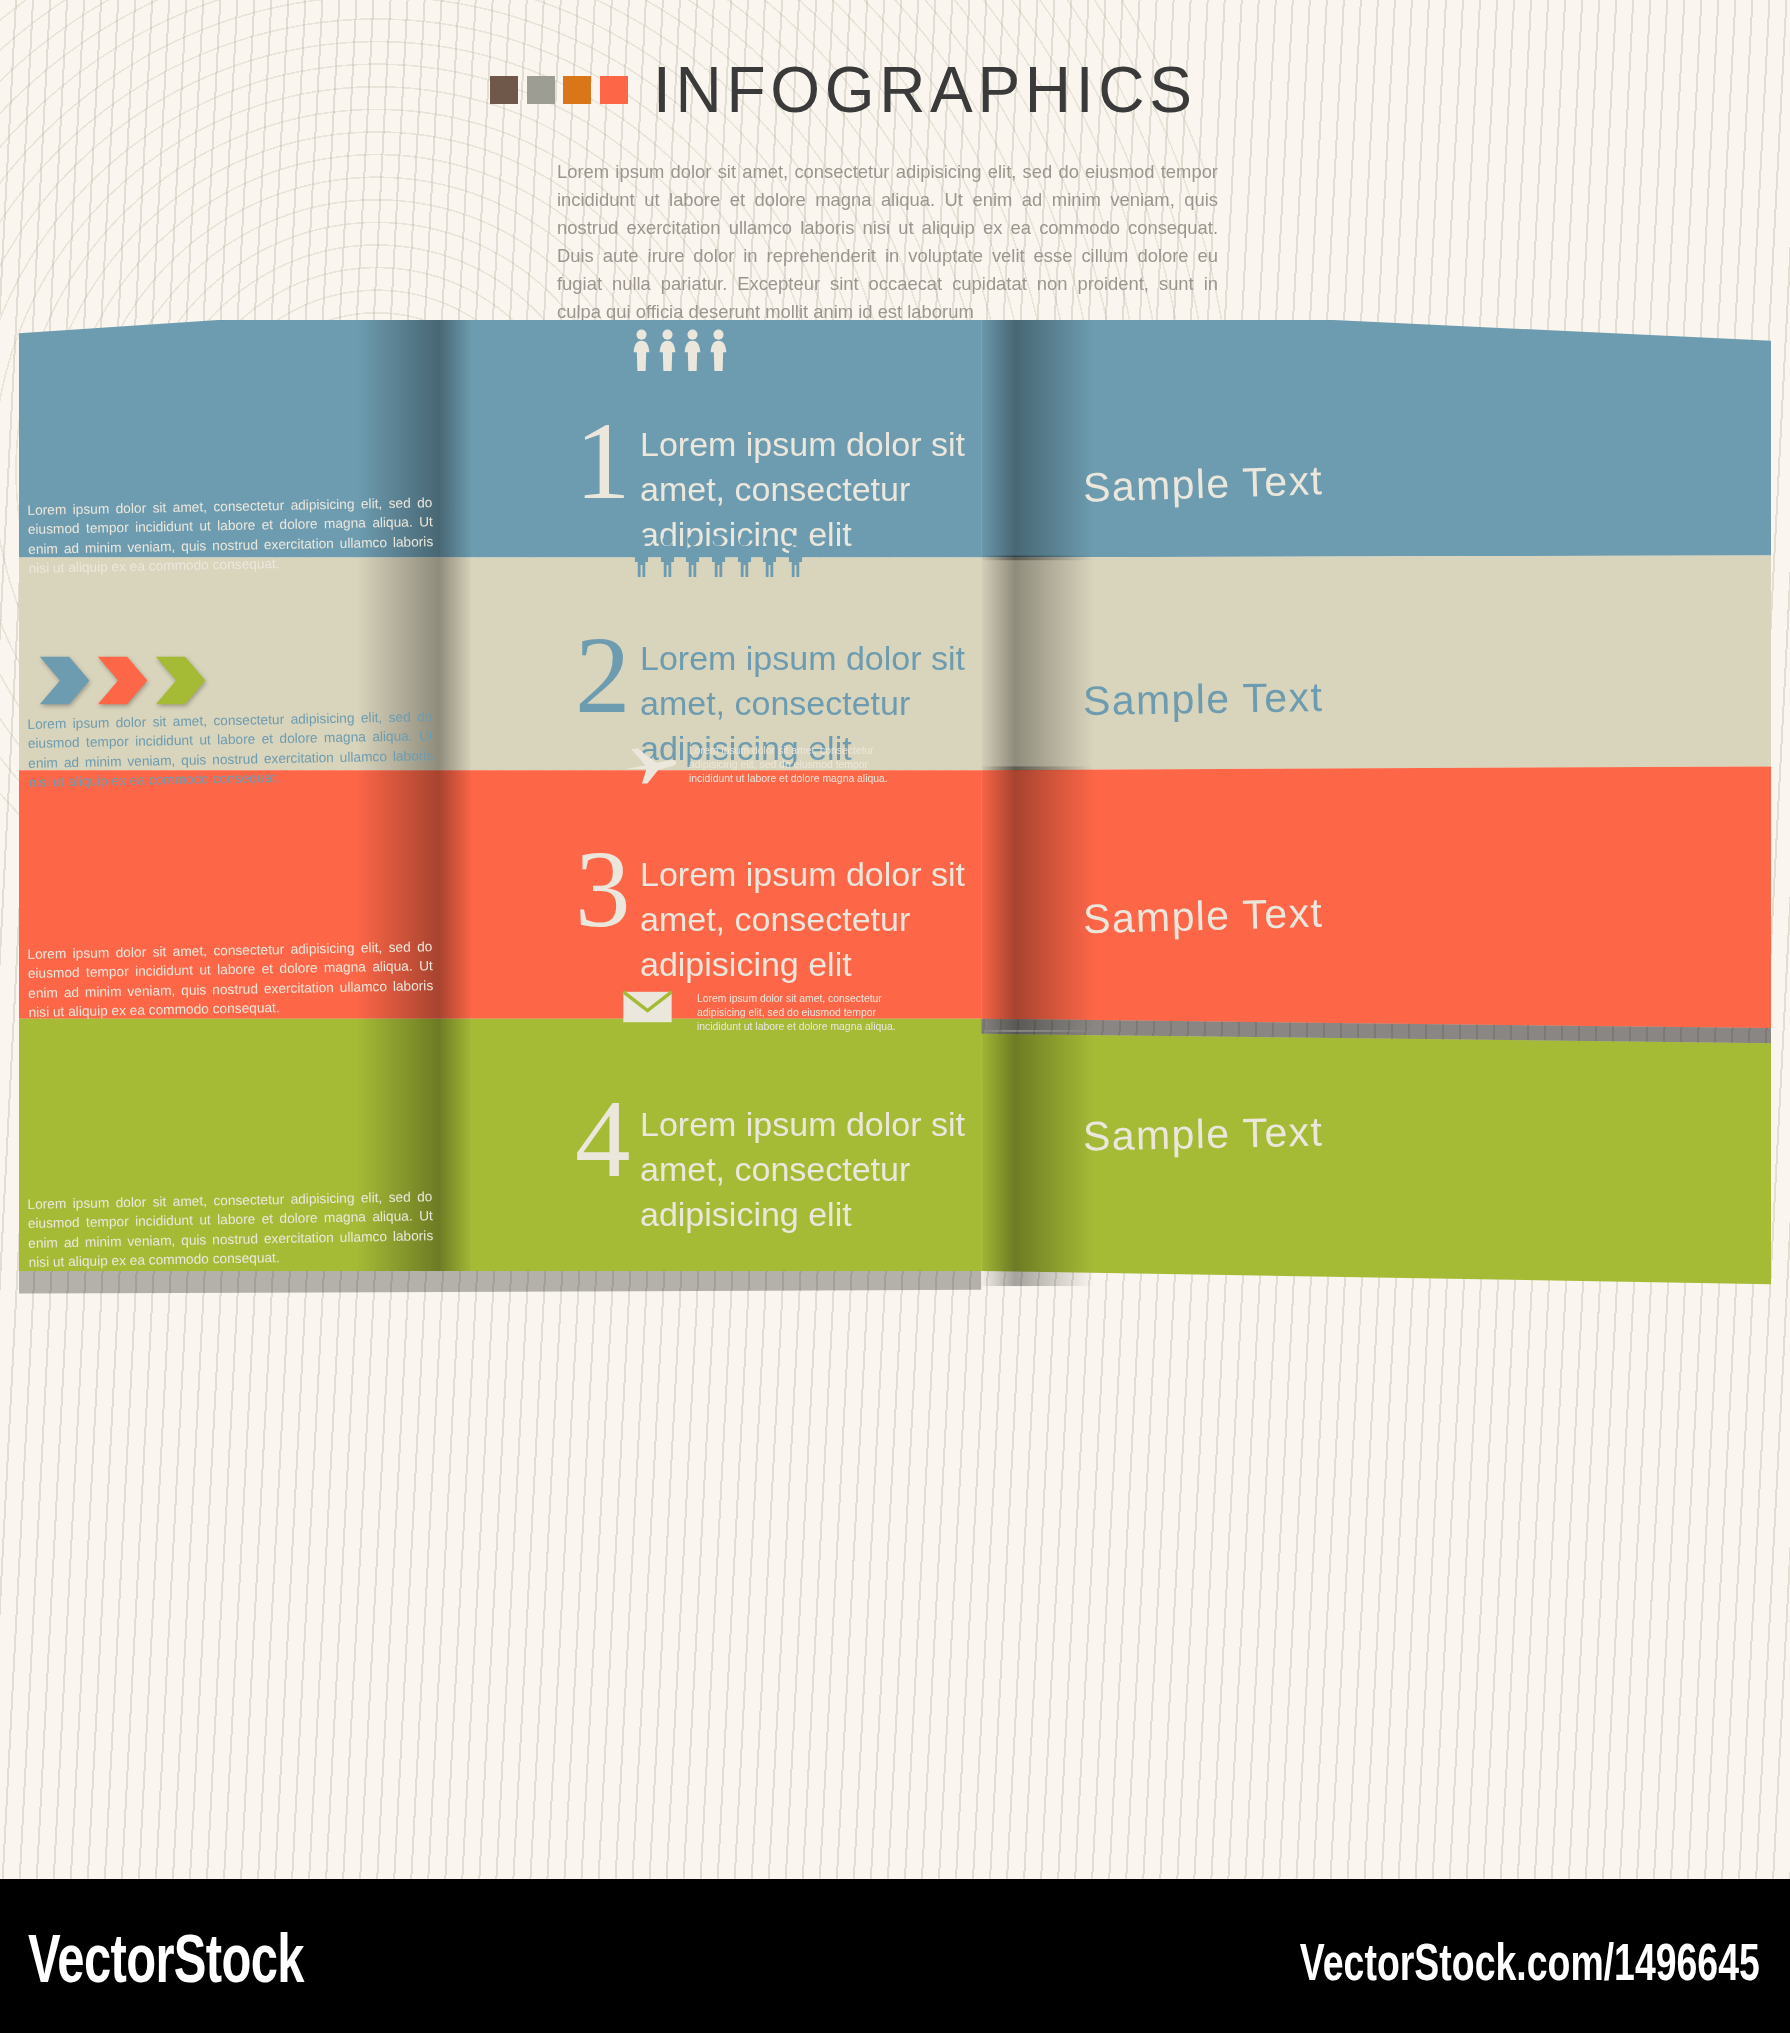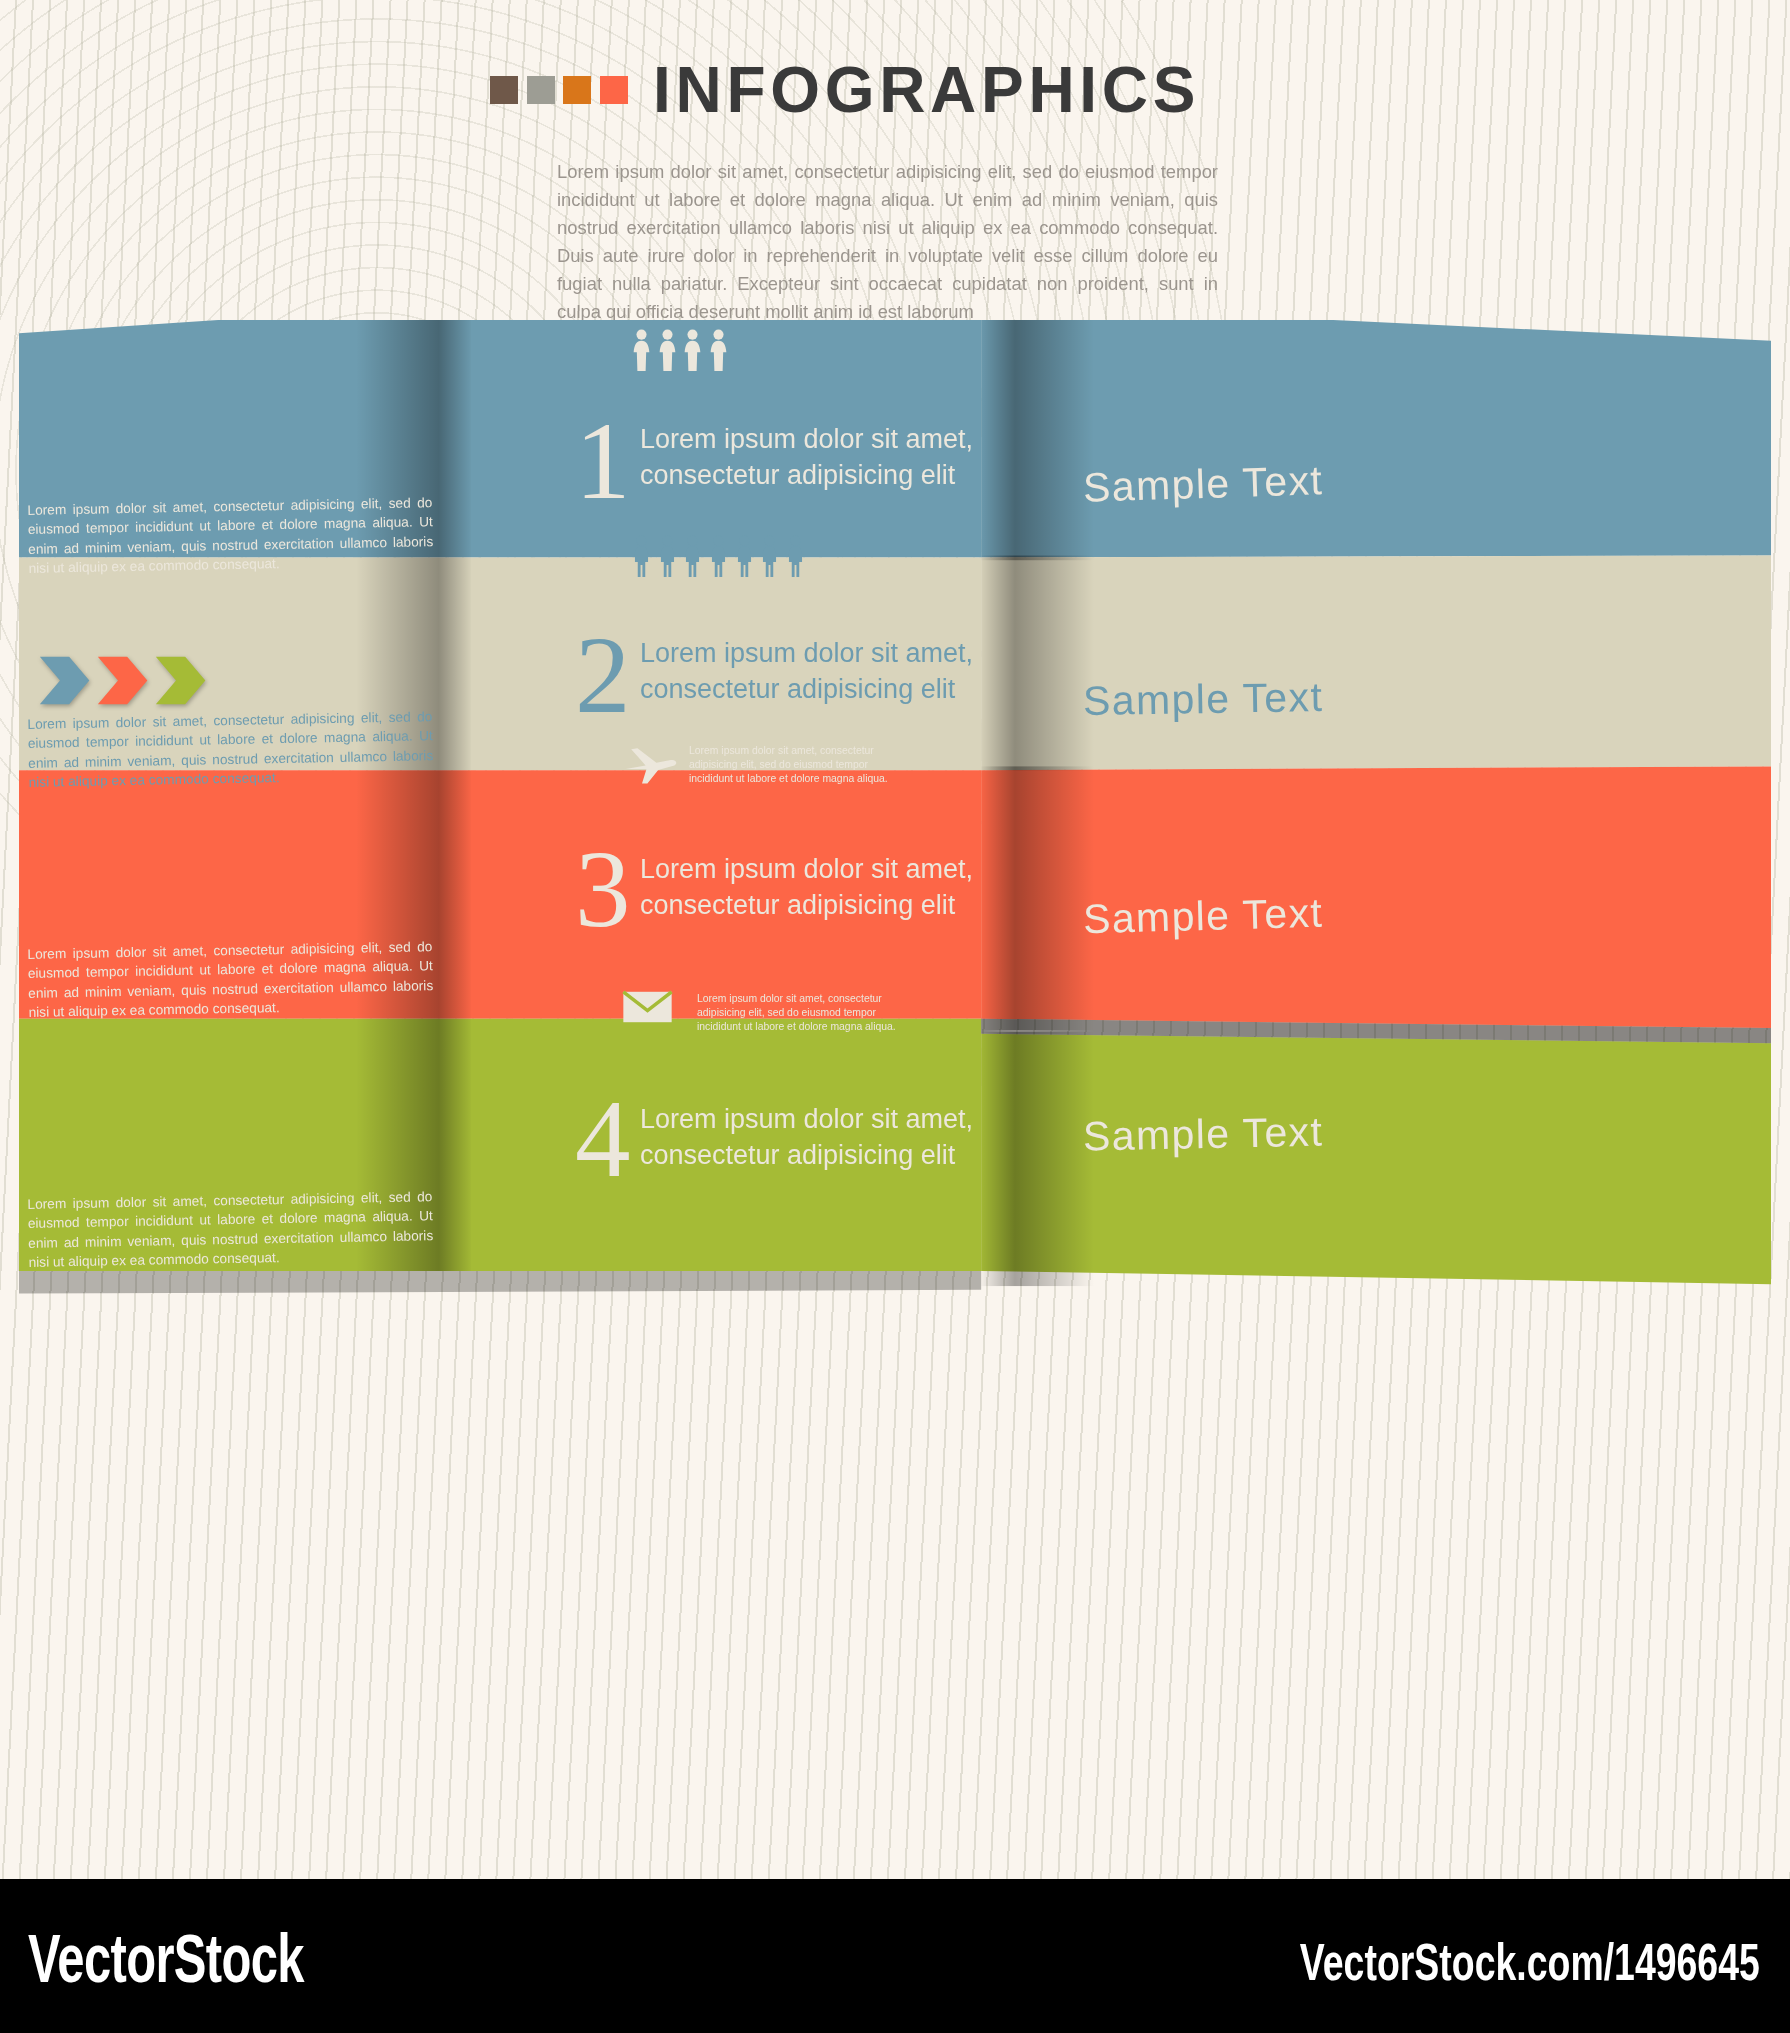--- a/index.html
+++ b/index.html
@@ -37,21 +37,21 @@
   }
 
   
   .header { position:absolute; left:0; top:0; width:1790px; }
   .title-row {
     position:absolute; left:490px; top:58px;
     display:flex; align-items:center; gap:0;
   }
   .sq { width:28px; height:28px; margin-right:8.5px; }
   .title-text {
-    font-size:64px; font-weight:700; letter-spacing:4.7px;
+    font-size:64px; font-weight:400; letter-spacing:4.7px;
     color:#3a3a3a; margin-left:17px; line-height:1;
     font-family:"Liberation Sans", sans-serif;
   }
   .header-para {
     position:absolute; left:557px; top:158px; width:661px;
     font-size:18.4px; line-height:1.52; color:#9b958e;
     text-align:justify;
   }
 
   
@@ -63,21 +63,21 @@
   }
   .sample {
     position:absolute; font-size:41px; font-weight:300; letter-spacing:1.4px;
     white-space:nowrap;
   }
   .bignum {
     position:absolute; font-size:111px; font-weight:200; line-height:1;
     font-family:"Liberation Serif", serif;
   }
   .maincopy {
-    position:absolute; font-size:27px; line-height:1.32; width:395px;
+    position:absolute; font-size:34px; line-height:1.32; width:395px;
   }
   .icons { position:absolute; display:flex; gap:4.7px; align-items:flex-end; }
   .smallcopy {
     position:absolute; font-size:10.4px; line-height:1.35; width:202px;
   }
 
   
   .footer { position:absolute; left:0; top:1879px; width:1790px; height:196px; background:#000; }
   .vs-logo {
     position:absolute; left:28px; top:40px; color:#fff;

